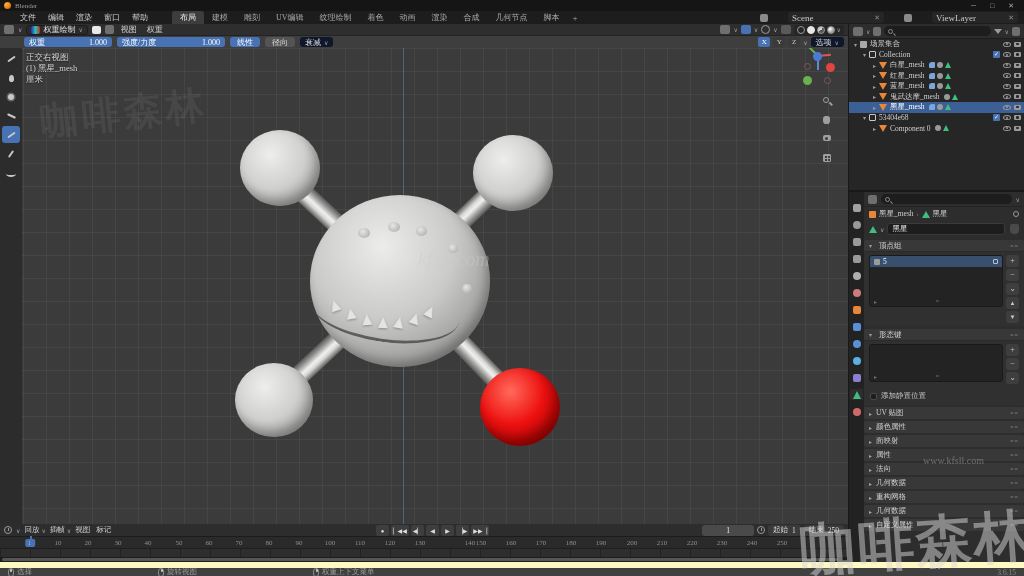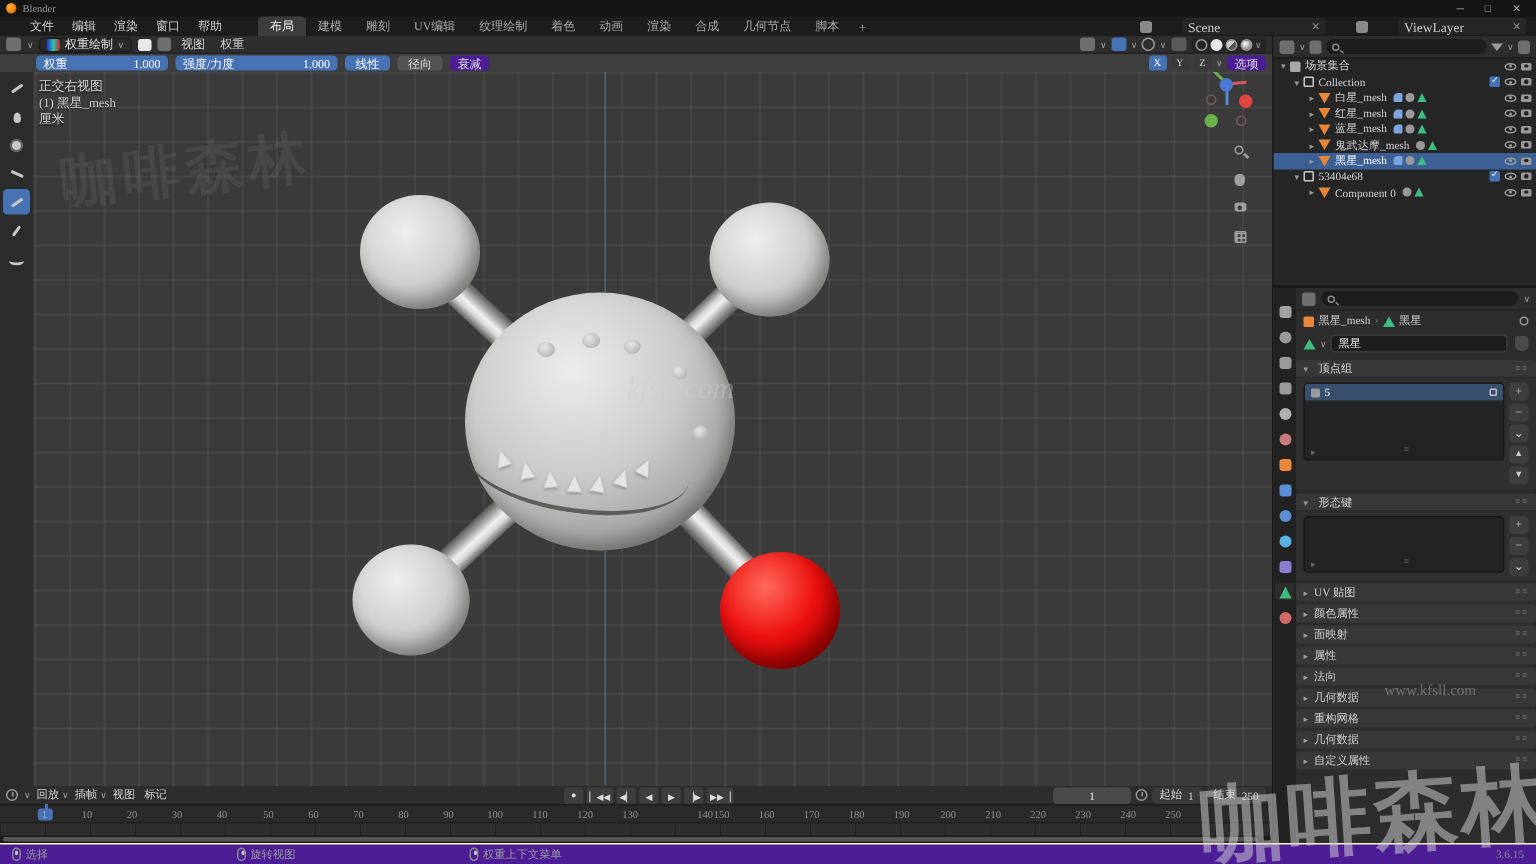--- a/index.html
+++ b/index.html
@@ -38,21 +38,21 @@
   .circ-ico { width:9px; height:9px; border:1px solid #9a9a9a; border-radius:50%; }
   .shade-group { display:flex; align-items:center; gap:2px; background:#262626; border-radius:3px; padding:1px 3px; }
   .sph { width:8px; height:8px; border-radius:50%; border:1px solid #9a9a9a; }
   .sph.wire { background:transparent; }
   .sph.solid { background:#e8e8e8; border-color:#e8e8e8; }
   .sph.mat { background:linear-gradient(135deg,#cfcfcf 50%,#555 50%); }
   .sph.rend { background:radial-gradient(circle at 35% 35%,#fff,#666); }
   .slider { display:flex; align-items:center; justify-content:space-between; background:#4772b3; color:#fff; border-radius:3px; height:10px; padding:0 5px; font-size:8px; }
   .btn-blue { background:#4772b3; color:#fff; border-radius:3px; height:10px; padding:0 7px; font-size:8px; display:flex; align-items:center; }
   .btn-gray { background:#545454; color:#ddd; border-radius:3px; height:10px; padding:0 7px; font-size:8px; display:flex; align-items:center; }
-  .dd-gray { background:#4c1d95; color:#ddd; border-radius:3px; height:10px; padding:0 5px; font-size:8px; display:flex; align-items:center; gap:3px;flex-direction:column; }
+  .dd-gray { background:#0f172a; color:#ddd; border-radius:3px; height:10px; padding:0 5px; font-size:8px; display:flex; align-items:center; gap:3px; }
   .axis-btn { background:#3a3a3a; color:#ccc; border-radius:2px; height:10px; width:12px; font-size:7px; display:flex; align-items:center; justify-content:center; }
   .axis-btn.on { background:#4772b3; color:#fff; }
 
   
   .viewport { position:relative; width:848px; height:476px; background-color:#3b3b3b;
     background-image:linear-gradient(rgba(255,255,255,0.05) 1px,transparent 1px),linear-gradient(90deg,rgba(255,255,255,0.05) 1px,transparent 1px);
     background-size:23px 23px; overflow:hidden; }
   .axis-line { position:absolute; left:403px; top:0; width:1px; height:476px; background:rgba(90,140,160,0.55); }
 
   
@@ -182,21 +182,21 @@
   .range-field { height:11px; background:#3a3a3a; border-radius:3px; color:#ddd; font-size:7.5px; display:flex; align-items:center; gap:4px; padding:0 5px; }
   .ruler { position:relative; height:12px; background:#2a2a2a; border-bottom:1px solid #1f1f1f; }
   .tick-label { position:absolute; top:2px; transform:translateX(-50%); color:#8f8f8f; font-size:7px; }
   .tick-label.cur { background:#4772b3; color:#fff; border-radius:2px; padding:0 3px; z-index:2; }
   .track { position:relative; height:8px; background:#2e2e2e; background-image:linear-gradient(90deg,rgba(0,0,0,.25) 1px,transparent 1px); background-size:30px 8px; }
   .playhead { position:absolute; left:30px; top:12px; width:1.5px; height:9px; background:#4772b3; z-index:2; }
   .hscroll { height:5px; padding:1px 2px; background:#1d1d1d; }
   .hscroll .bar { width:99%; height:3px; background:#565656; border-radius:2px; }
 
   
-  .statusbar { position:absolute; left:0; top:562px; width:1024px; height:14px; background:#4c1d95; display:flex; align-items:center; padding:0 8px; gap:6px; color:#9a9a9a; font-size:7.5px; border-top:1px solid #fef9c3; }
+  .statusbar { position:absolute; left:0; top:562px; width:1024px; height:14px; background:#404040; display:flex; align-items:center; padding:0 8px; gap:6px; color:#9a9a9a; font-size:7.5px; border-top:6px solid #fef9c3; }
   .mouse-ico { width:6px; height:9px; border:1px solid #8a8a8a; border-radius:3px; position:relative; }
   .mouse-ico::after { content:""; position:absolute; left:0.5px; top:0.5px; width:2px; height:3px; background:#c8c8c8; border-radius:1px; }
   .mouse-ico.mid::after { left:1.5px; }
   .mouse-ico.right::after { left:auto; right:0.5px; }
   .sb-group { display:flex; align-items:center; gap:3px; }
   .sb-g2 { margin-left:120px; } .sb-g3 { margin-left:110px; }
   .version { margin-left:auto; color:#8a8a8a; }
 </style>
 </head>
 <body>
@@ -730,20 +730,24 @@
                   <span>≡</span>
                   <span></span>
                 </div>
             </div>
             <div class="vbtns">
               <span class="vbtn">+</span>
               <span class="vbtn">−</span>
               <span class="vbtn">⌄</span>
             </div>
           </div>
+          <div class="chk-row">
+            <span class="chk"></span>
+            <span>添加静置位置</span>
+          </div>
         </div>
 
         <div class="collapsed-list">
 
             <div class="csec">
               <span class="chev caret">▸</span>
               <span>UV 贴图</span>
               <span class="dots">≡≡</span>
             </div>
 

